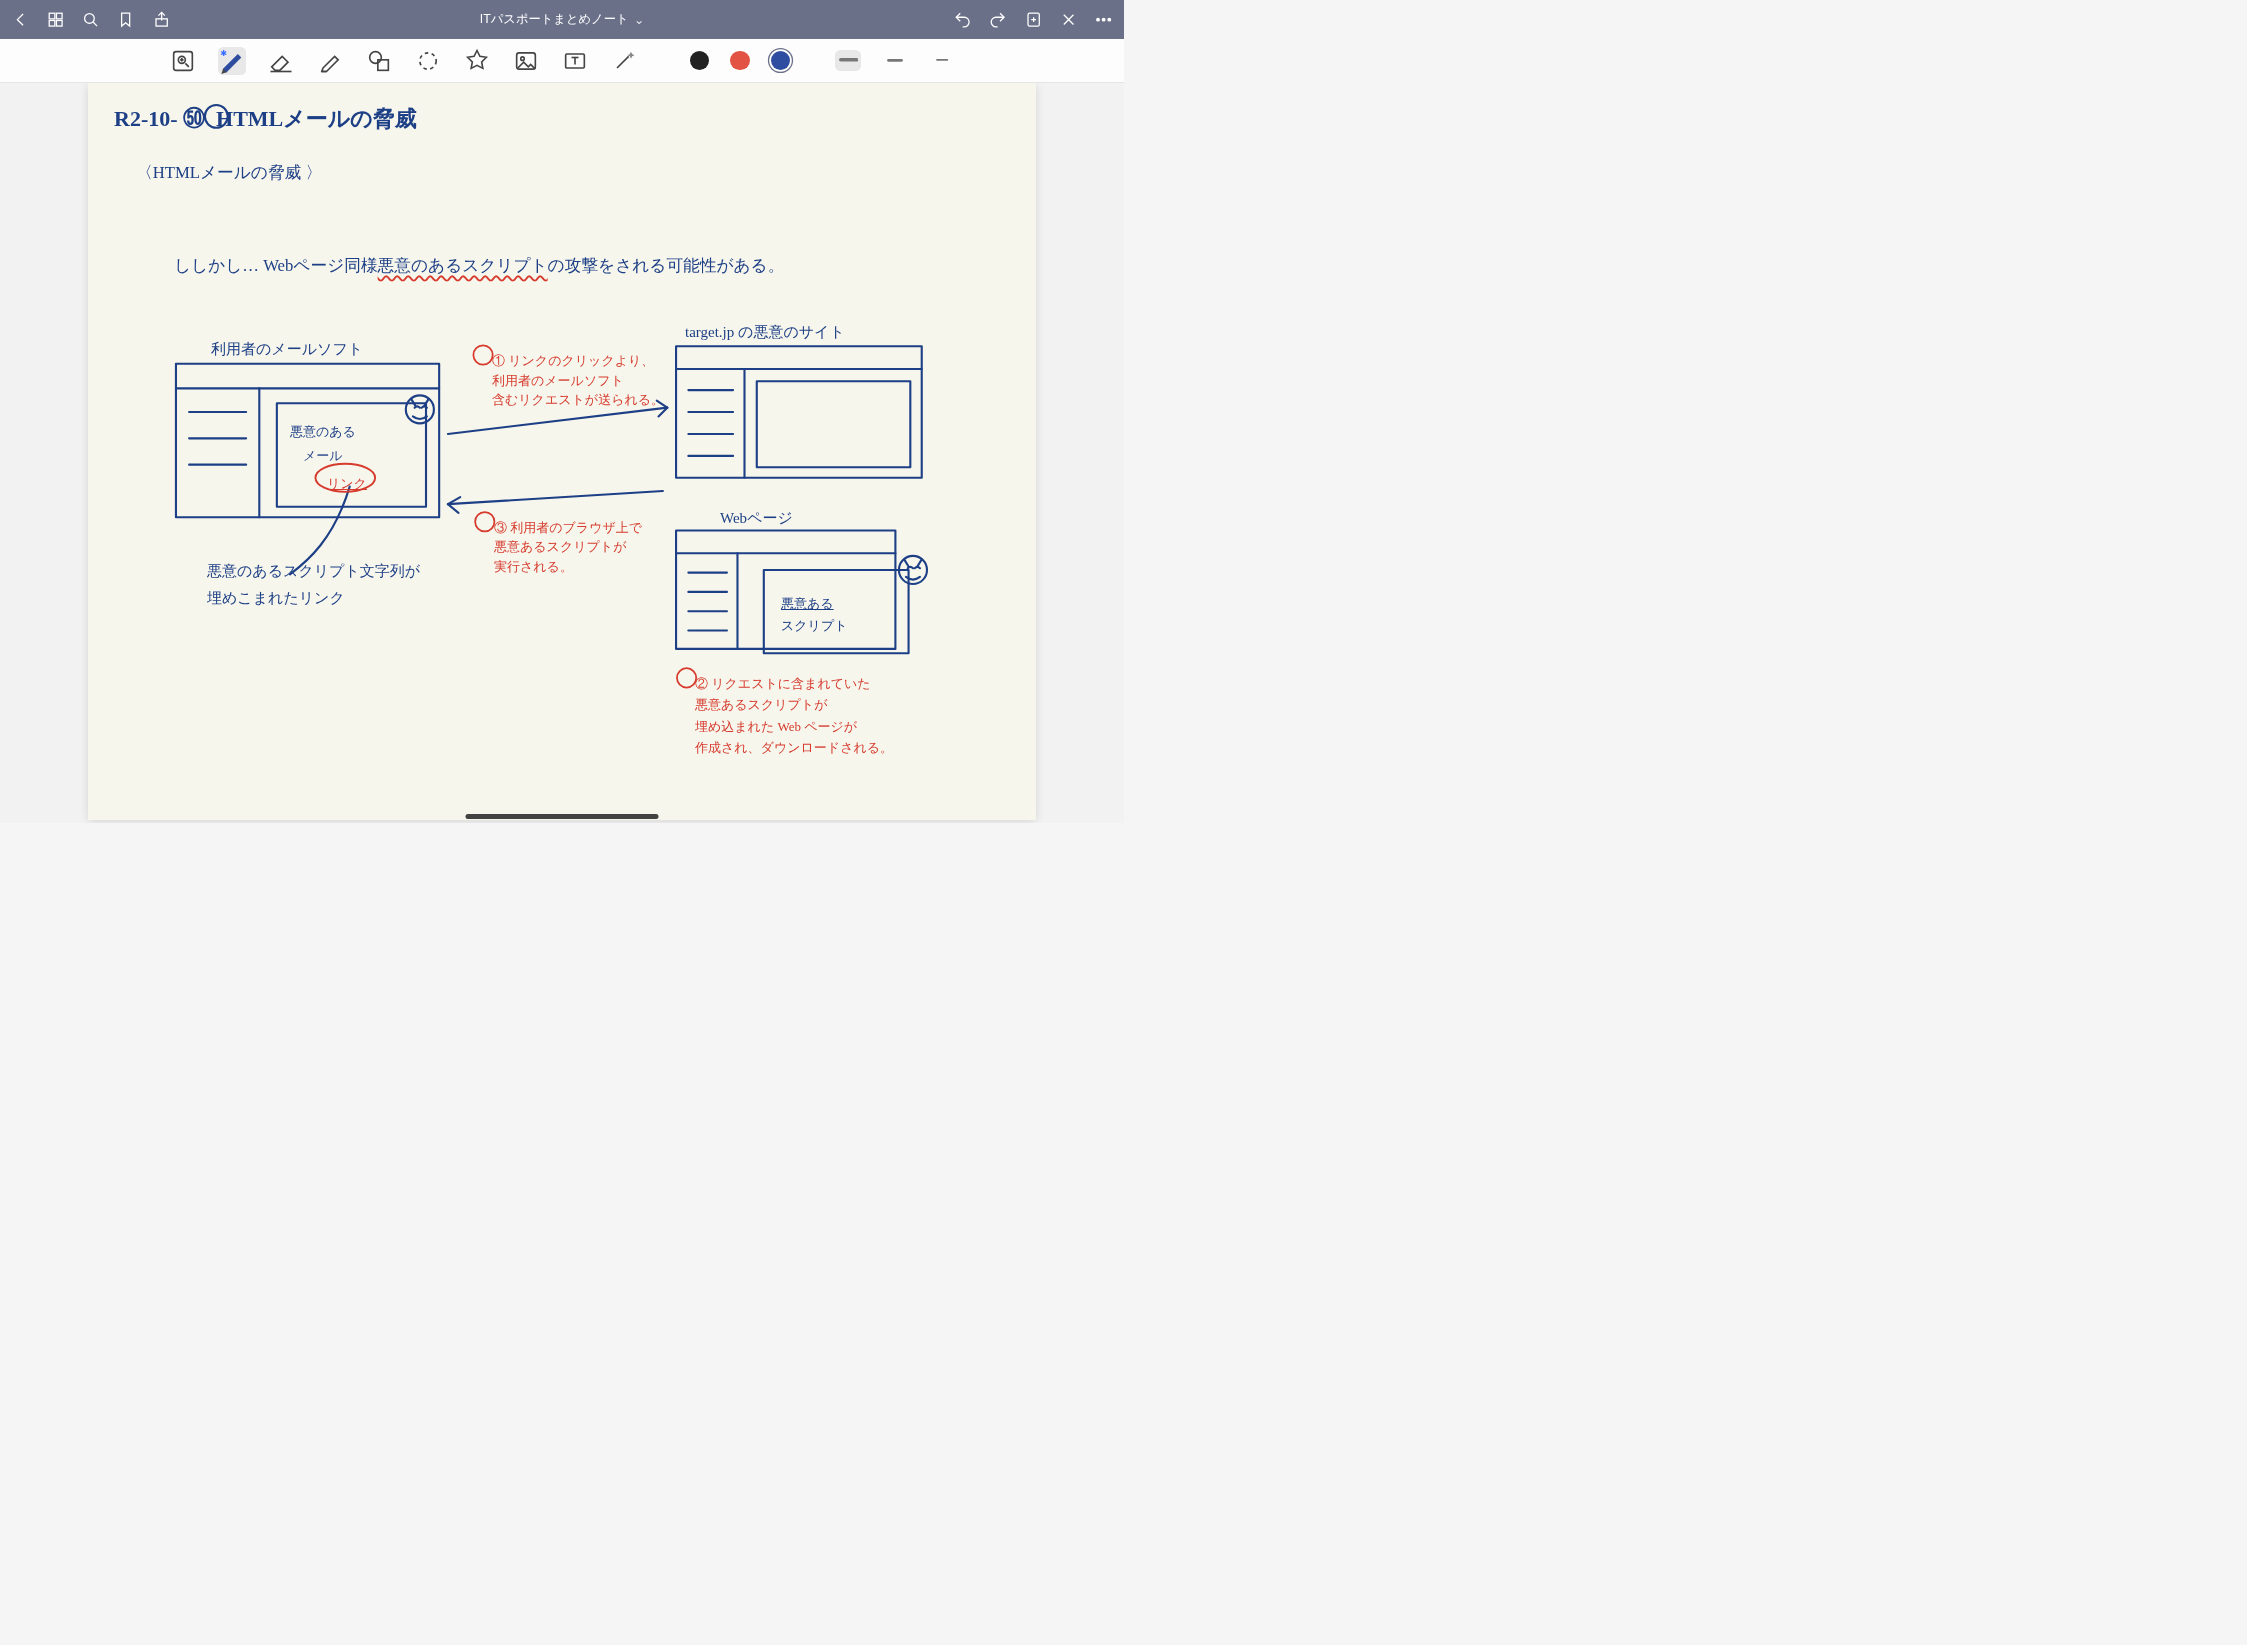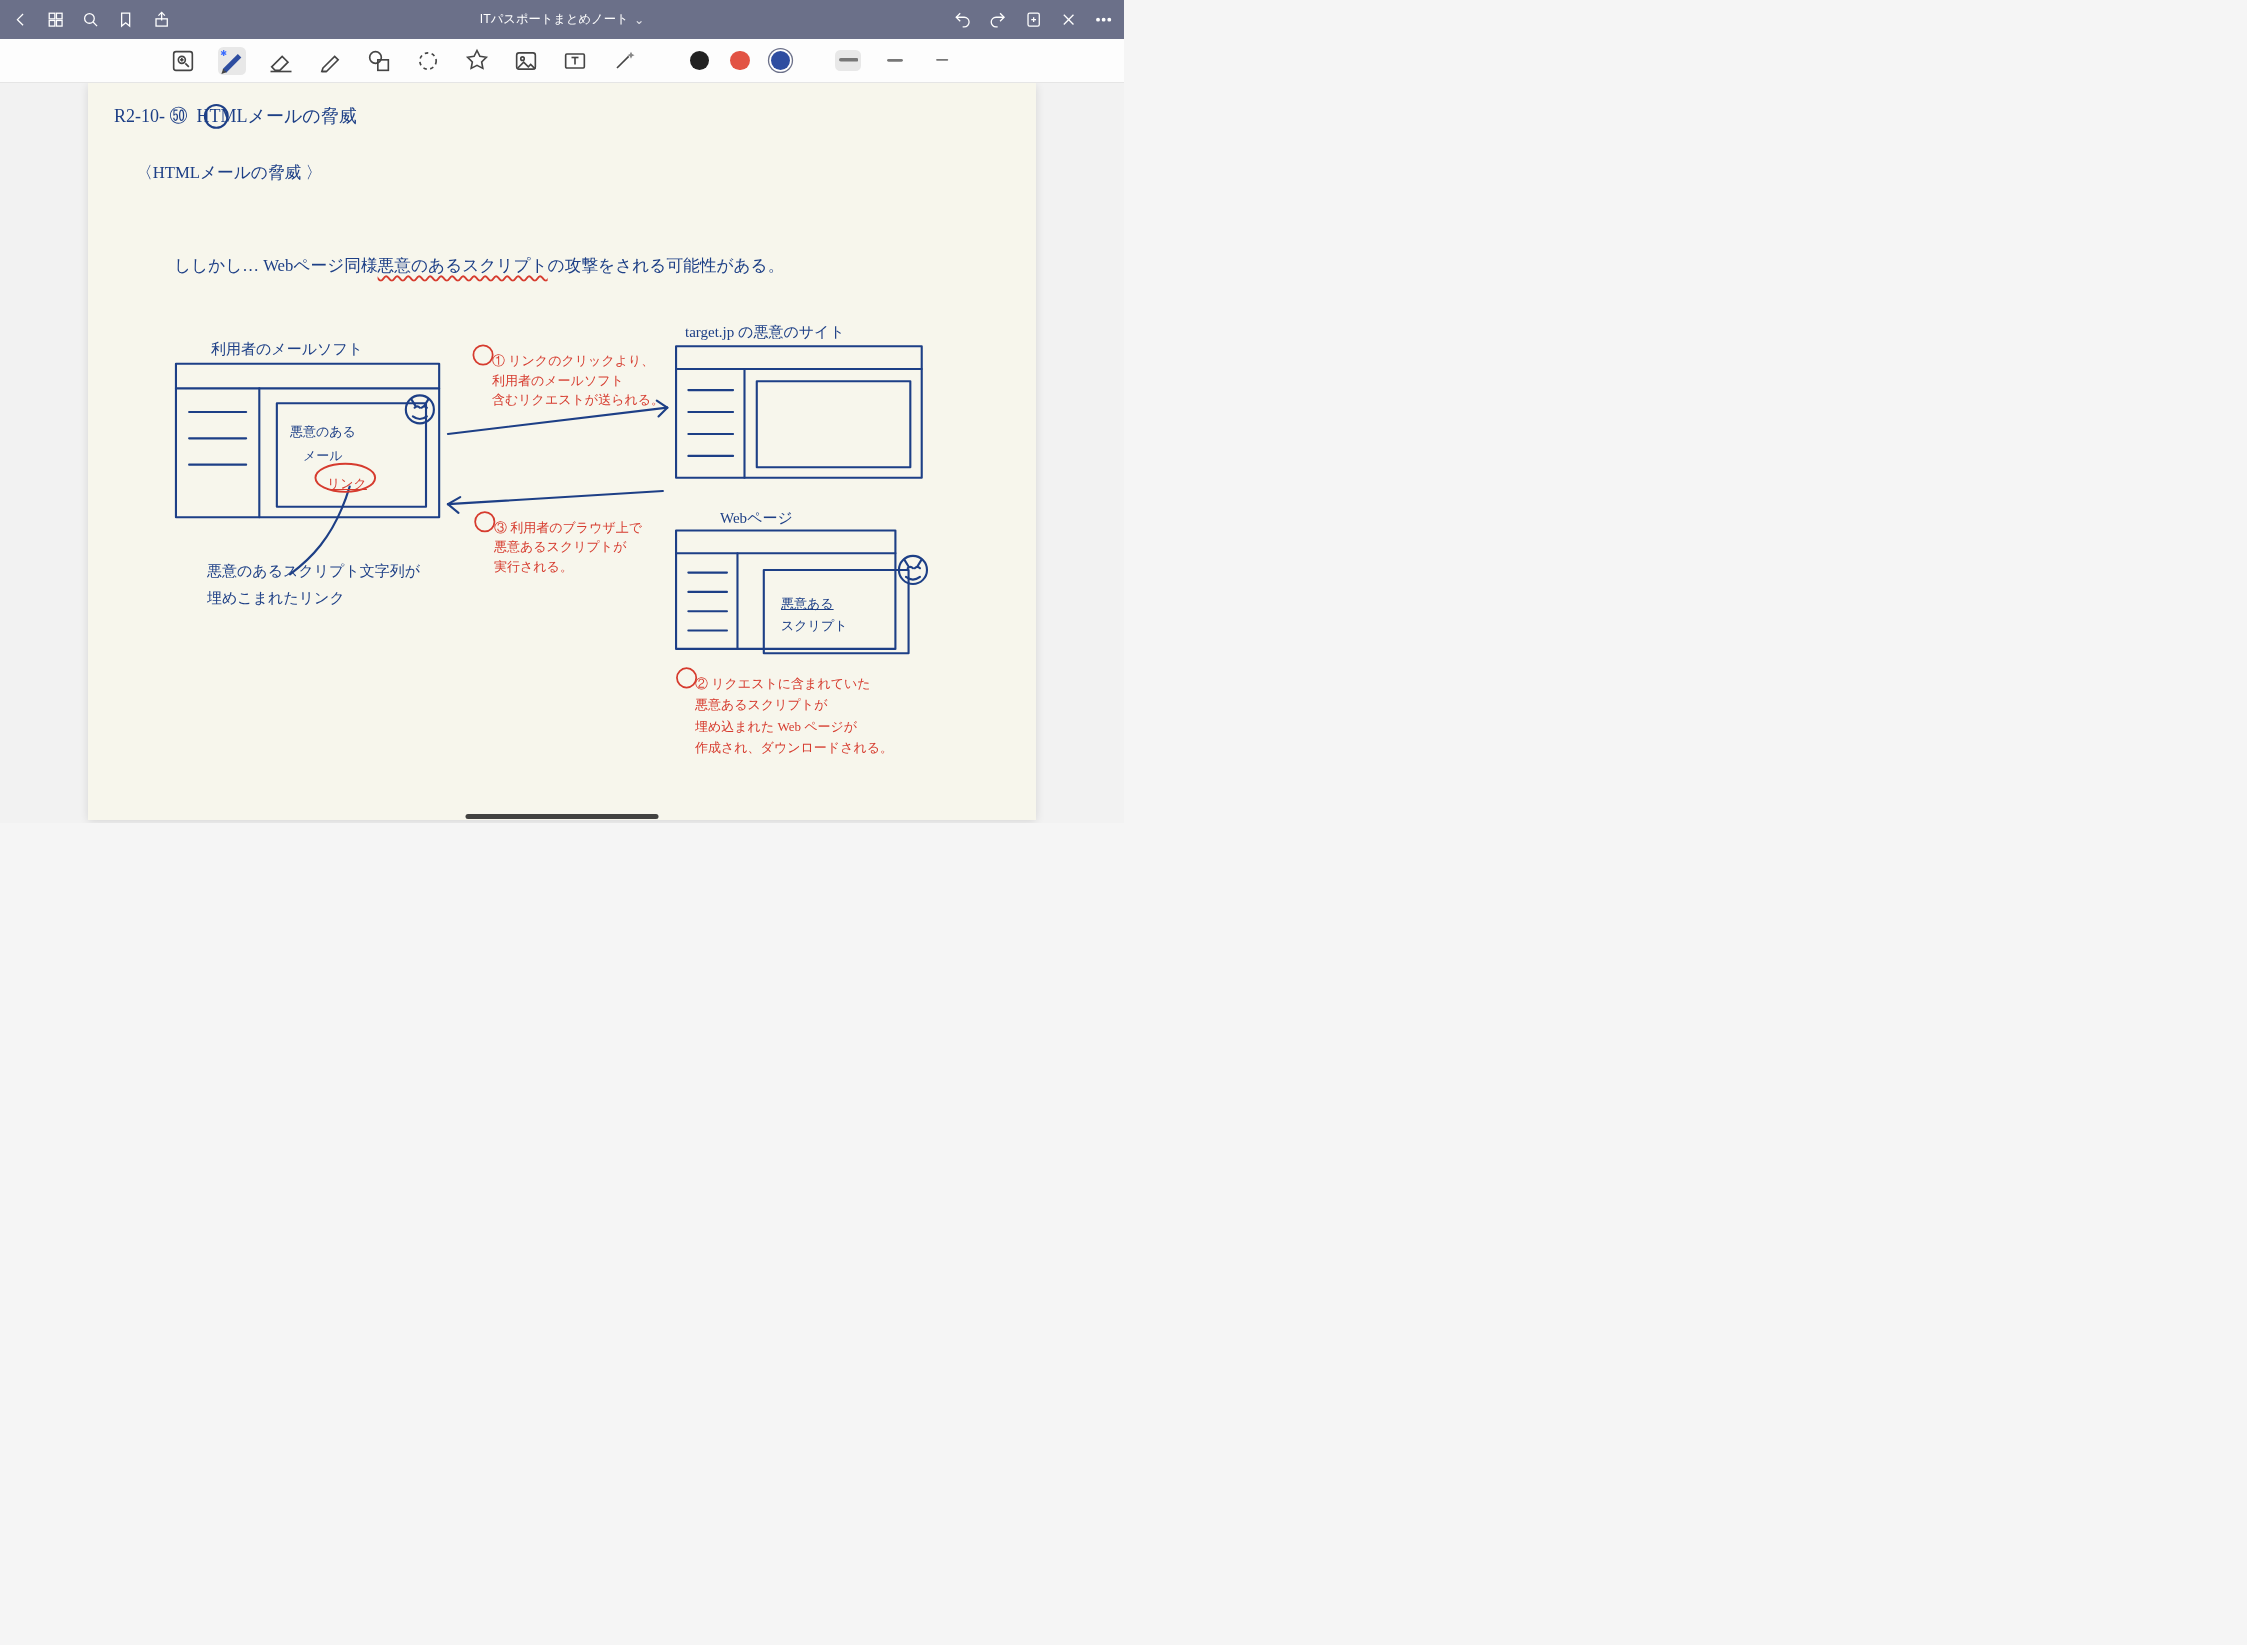--- a/index.html
+++ b/index.html
@@ -97,21 +97,21 @@
 
   
   .hw {
     position: absolute;
     font-family: "Comic Sans MS", "Bradley Hand", "Segoe Script", cursive;
     white-space: pre;
     line-height: 1.35;
   }
   .hw.blue { color: #1d3f86; }
   .hw.red  { color: #d63b2e; }
-  .sz-title { font-size: 18px; font-weight: 400; }
+  .sz-title { font-size: 22px; font-weight: 700; }
   .sz-body  { font-size: 16.7px; }
   .sz-note  { font-size: 15px; }
   .sz-small { font-size: 13px; margin-top: 6px; }
 
   
   .diagram-svg {
     position: absolute;
     left: 0; top: 0; width: 100%; height: 100%;
     pointer-events: none;
   }

